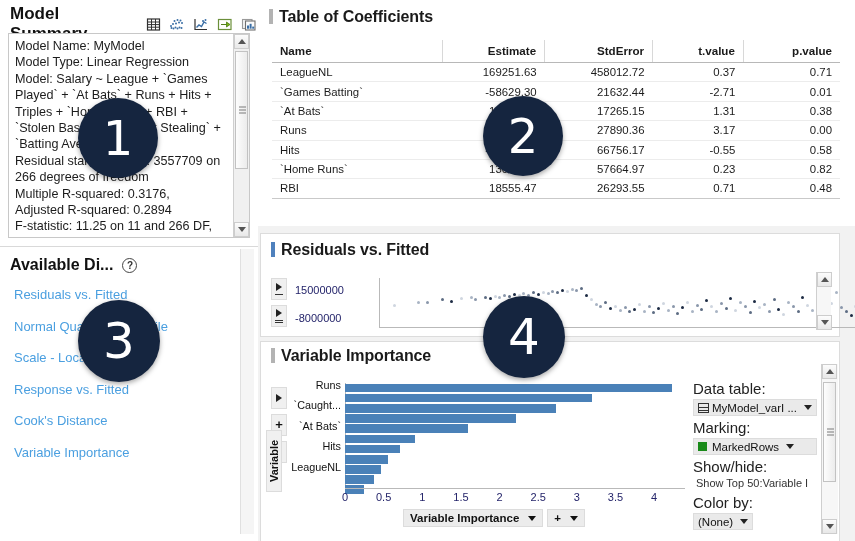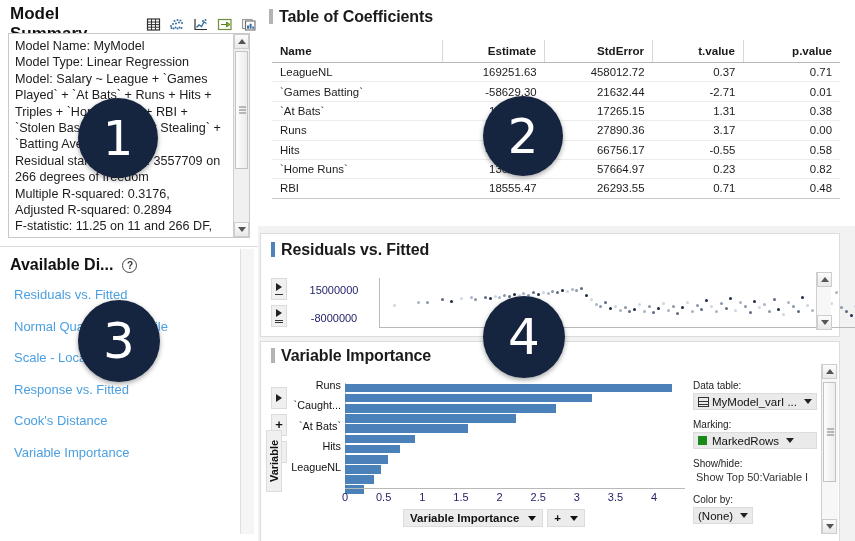--- a/index.html
+++ b/index.html
@@ -116,32 +116,32 @@
   .axis-ctrl-col { position: absolute; left: 10px; top: 6px; width: 17px; }
   .axis-ctrl {
     width: 16px; height: 22px; background: #f0f0f0; border: 1px solid #dcdcdc;
     display: flex; flex-direction: column; align-items: center; justify-content: center;
     margin-bottom: 5px; cursor: pointer;
   }
   .axis-ctrl .tri-r { width:0;height:0;border-top:4px solid transparent;border-bottom:4px solid transparent;border-left:6px solid #222; }
   .axis-ctrl .bar { width: 8px; height: 1px; background: #333; margin-top: 3px; }
   .axis-ctrl .bar2 { width: 8px; height: 1px; background:#333; margin-top:1px; }
 
-  #resid-ylabels { position: absolute; left: 34px; top: 4px; width: 78px; text-align: center;
+  #resid-ylabels { position: absolute; left: 34px; top: 4px; width: 78px; text-align: left;
      font-size: 11px; color: #24246a; }
   #resid-ylabels div { height: 28px; line-height: 28px; }
   #resid-plot {
     position: absolute; left: 118px; top: 6px; width: 490px; height: 50px;
     border-left: 1px solid #b9b9b9; border-bottom: 1px solid #b9b9b9;
     overflow: hidden;
   }
   .dot { position: absolute; width: 3px; height: 3px; border-radius: 50%; }
 
   .side-ctrl { position: absolute; font-size: 11px; color: #222; }
-  .ctrl-label { font-size: 10px; color: #222; margin-bottom: 2px; white-space: nowrap; }
+  .ctrl-label { font-size: 15px; color: #222; margin-bottom: 2px; white-space: nowrap; }
   .combo {
     display: inline-flex; align-items: center; height: 17px; padding: 0 4px;
     background: #eaeaea; border: 1px solid #dcdcdc; font-size: 11.5px; color: #111;
     white-space: nowrap; cursor: pointer;
   }
   .combo .caret { width:0;height:0;border-left:4px solid transparent;border-right:4px solid transparent;border-top:5px solid #222; margin-left: 7px; }
   .grid-ico { display:inline-block; width:11px; height:10px; margin-right:3px;
      border:1px solid #333; position: relative; }
   .grid-ico::before { content:""; position:absolute; left:0; right:0; top:3px; height:1px; background:#333; }
   .grid-ico::after { content:""; position:absolute; left:0; right:0; top:6px; height:1px; background:#333; }

